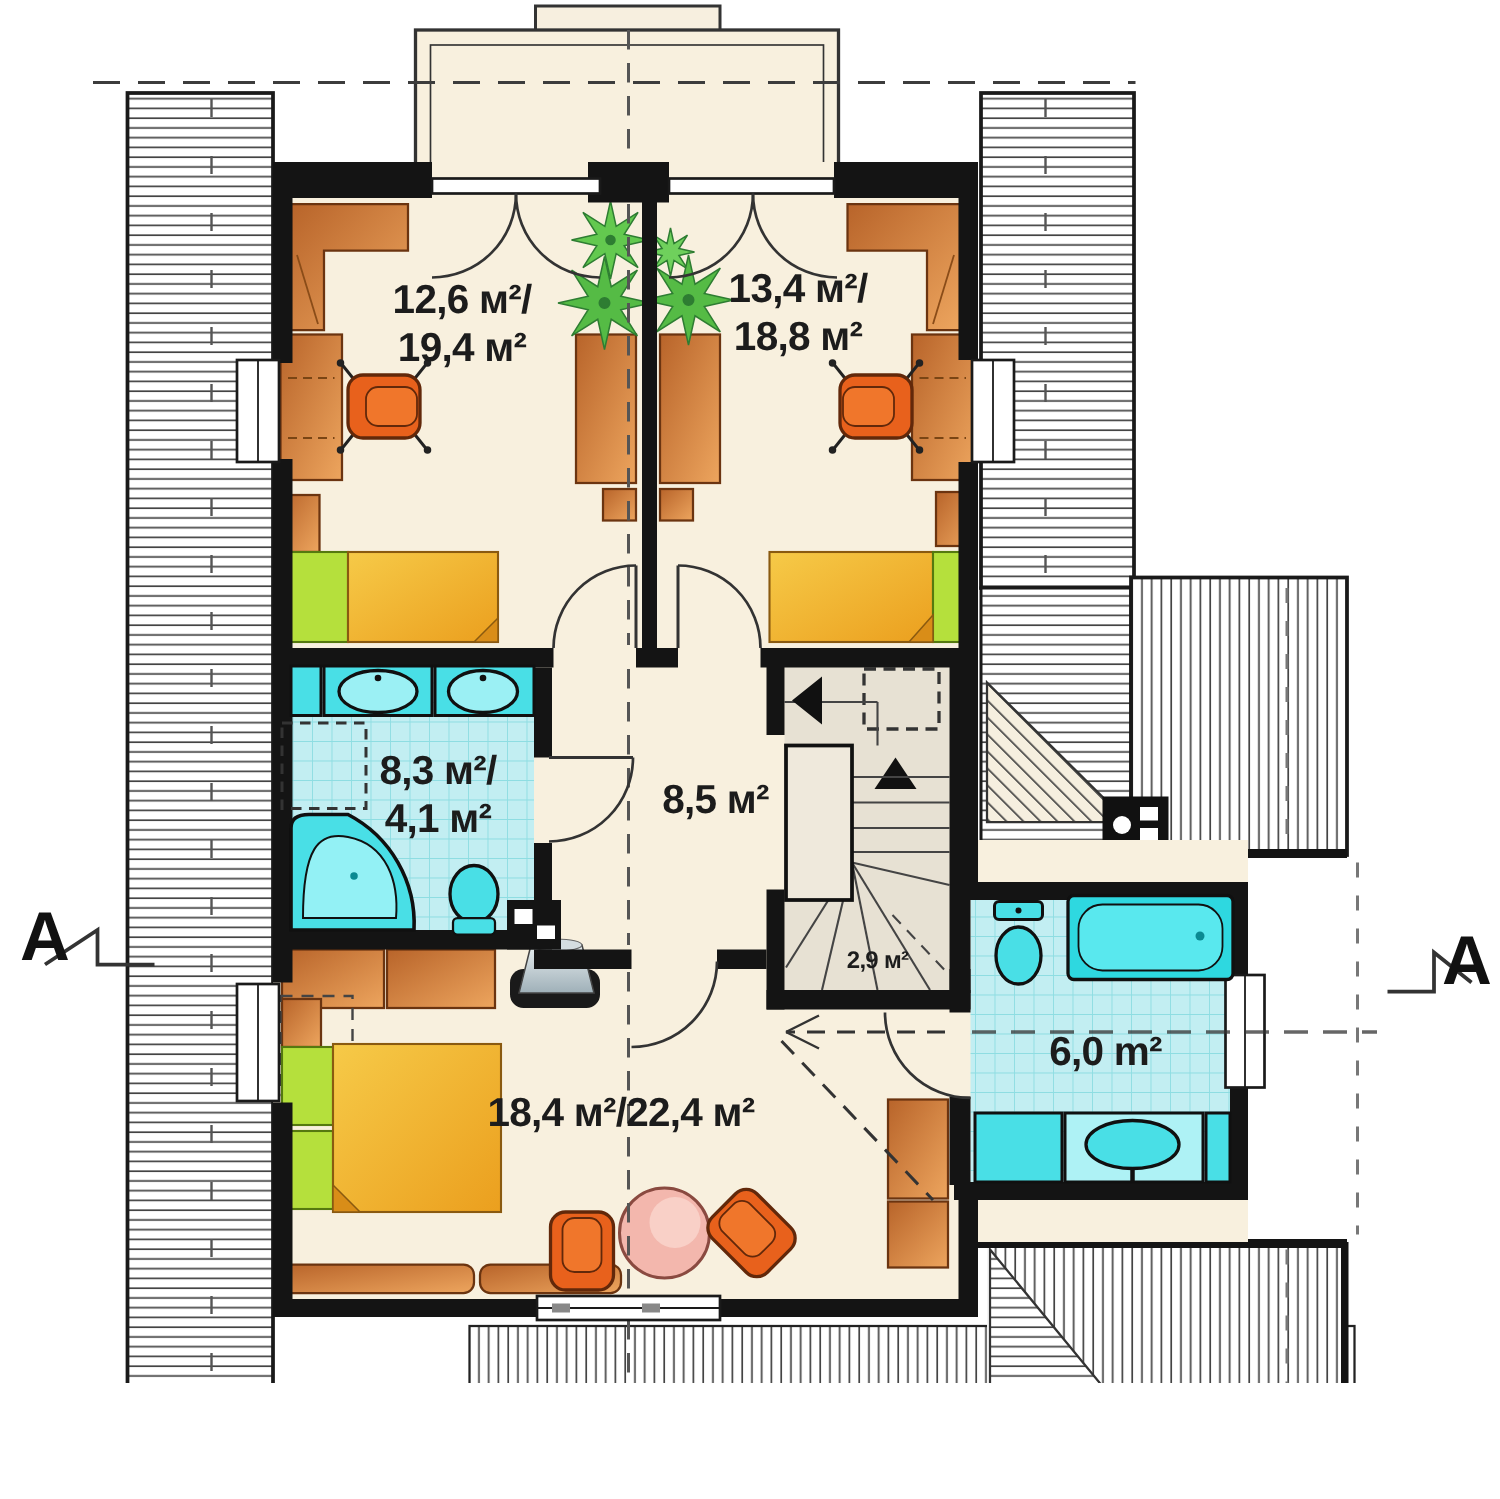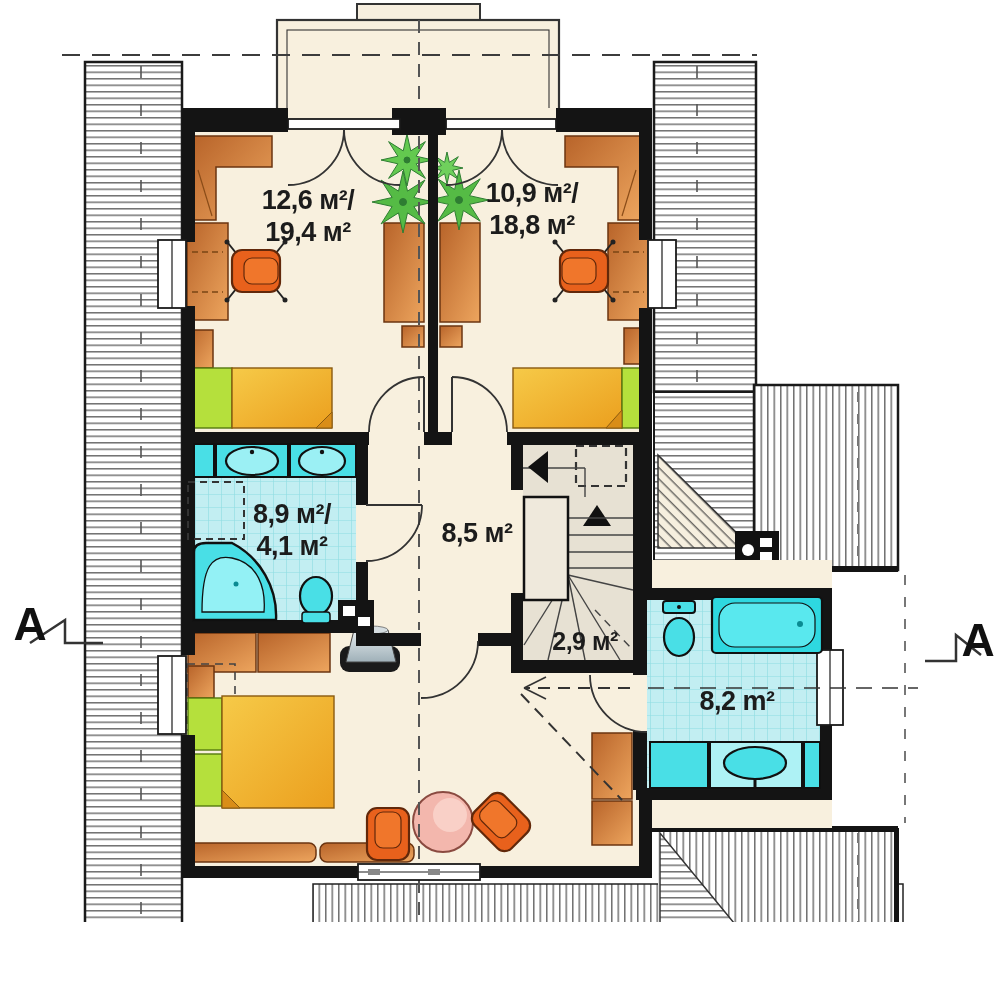--- a/index.html
+++ b/index.html
@@ -12,21 +12,21 @@
   .fix{fill:var(--fixture,#49dfe6);stroke:#101010;}
   .fixlight{fill:#9bf0f4;stroke:#101010;}
   .pil{fill:var(--pillow-green,#b5e03c);stroke:#55790f;stroke-width:1.4;}
   .chair{fill:var(--chair-orange,#e8611c);stroke:#62280a;}
   .arc{fill:none;stroke:#333;stroke-width:1.8;}
   .winframe{fill:#ffffff;stroke:#1a1a1a;stroke-width:1.8;}
   .brownln{stroke:#6b3410;stroke-width:1.5;}
   .lbl{position:absolute;transform:translate(-50%,-50%);font-weight:700;font-size:27px;
        color:#1c1c1c;text-align:center;line-height:1.2;letter-spacing:-0.5px;
        white-space:nowrap;z-index:5;}
-  .lbl.small{font-size:25px;}
+  .lbl.small{font-size:16px;}
   .sec-a{position:absolute;transform:translate(-50%,-50%);font-weight:700;font-size:46px;
        color:#111;z-index:5;}
 </style>
 </head>
 <body>
 
 <div id="stage">
 
 <svg id="plan-svg" width="1000" height="999" viewBox="0 0 1000 999">
 <defs>
@@ -373,32 +373,35 @@
   <polyline points="30,643 65,620 65,643 103,643" stroke-width="2.5"></polyline>
   <polyline points="925,661 956,661 956,635 981,655" stroke-width="2.5"></polyline>
 </g>
 </svg>
 
 <div class="lbl" style="left:308px;top:216px">
   <span>12,6 м²/</span><br>
   <span>19,4 м²</span>
 </div>
 <div class="lbl" style="left:532px;top:209px">
-  <span>10,9 м²/</span><br>
+  <span>13,4 м²/</span><br>
   <span>18,8 м²</span>
 </div>
 <div class="lbl" style="left:292px;top:530px">
-  <span>8,9 м²/</span><br>
+  <span>8,3 м²/</span><br>
   <span>4,1 м²</span>
 </div>
 <div class="lbl" style="left:477px;top:533px">
   <span>8,5 м²</span>
 </div>
 <div class="lbl small" style="left:585px;top:641px">
   <span>2,9 м²</span>
 </div>
 <div class="lbl" style="left:737px;top:701px">
-  <span>8,2 m²</span>
+  <span>6,0 m²</span>
+</div>
+<div class="lbl" style="left:414px;top:742px">
+  <span>18,4 м²/22,4 м²</span>
 </div>
 <div class="sec-a" style="left:30px;top:624px">A</div>
 <div class="sec-a" style="left:978px;top:640px">A</div>
 
 </div>
 
 </body></html>

